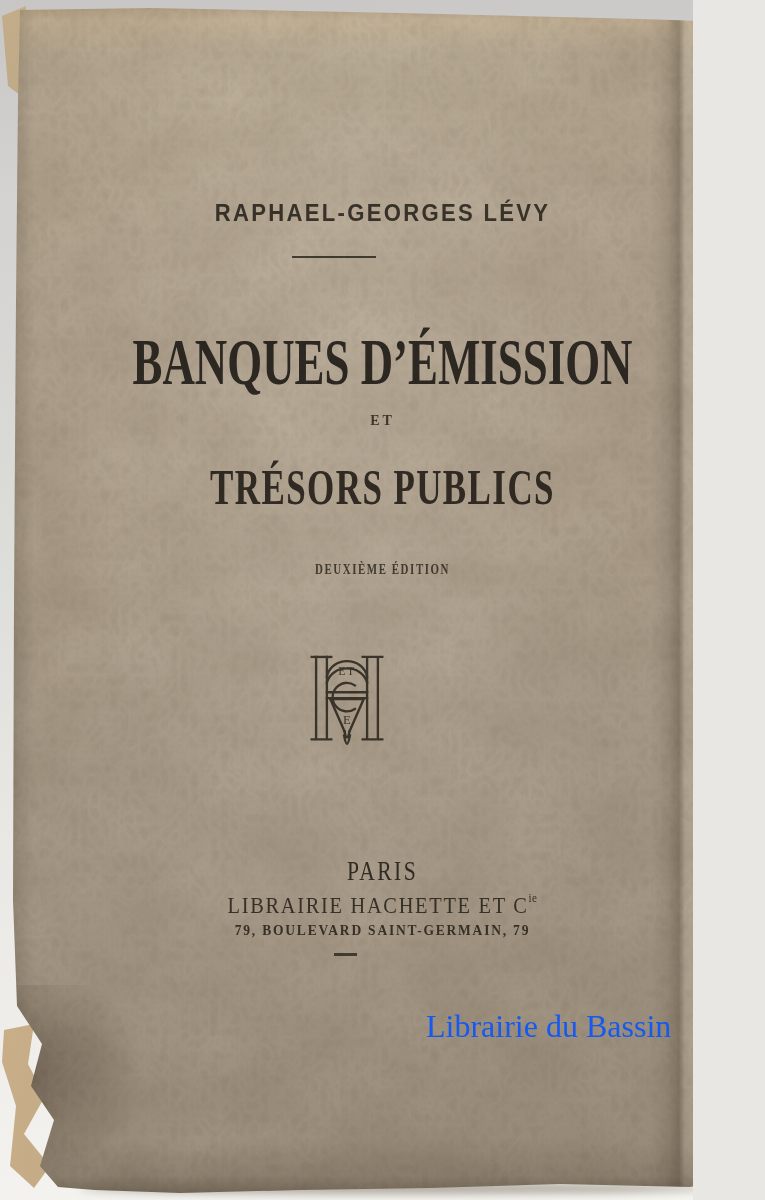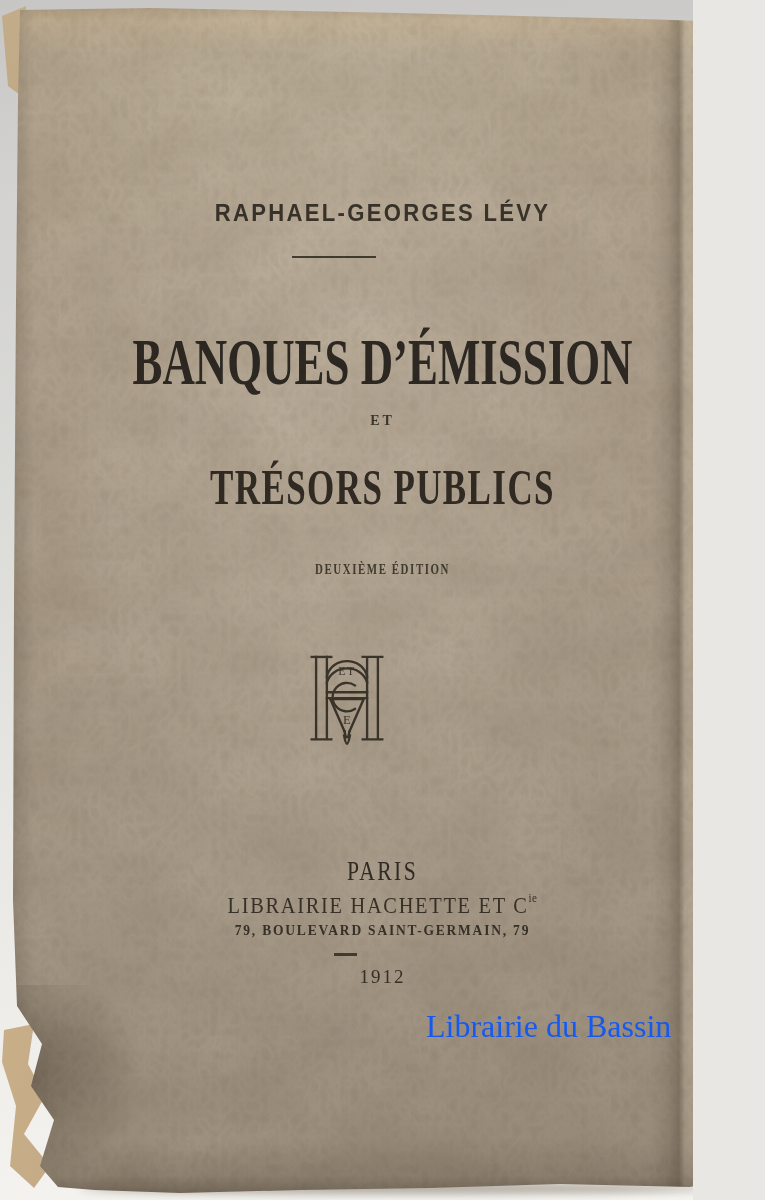--- a/index.html
+++ b/index.html
@@ -124,21 +124,20 @@
     <div class="print city">PARIS</div>
 
     <div class="print publisher">
       <span>LIBRAIRIE HACHETTE ET C</span><sup>ie</sup>
     </div>
 
     <div class="print address">79, BOULEVARD SAINT-GERMAIN, 79</div>
 
     <div class="rule2"></div>
 
-    <div class="print year">1912</div>
 
     <svg class="texture" width="765" height="1200" aria-hidden="true">
       <filter id="paperFibers" x="0" y="0" width="100%" height="100%">
         <feTurbulence type="fractalNoise" baseFrequency="0.012 0.016" numOctaves="3" seed="8" result="mottle"></feTurbulence>
         <feColorMatrix in="mottle" type="matrix" values="0 0 0 0 0.35  0 0 0 0 0.30  0 0 0 0 0.24  0 0 0 0.6 0" result="mottleC"></feColorMatrix>
         <feTurbulence type="turbulence" baseFrequency="0.10 0.08" numOctaves="4" seed="4" result="fib"></feTurbulence>
         <feColorMatrix in="fib" type="matrix" values="0 0 0 0 0.33  0 0 0 0 0.28  0 0 0 0 0.22  0 0 0 0.55 0" result="fibC"></feColorMatrix>
         <feMerge>
           <feMergeNode in="mottleC"></feMergeNode>
           <feMergeNode in="fibC"></feMergeNode>

